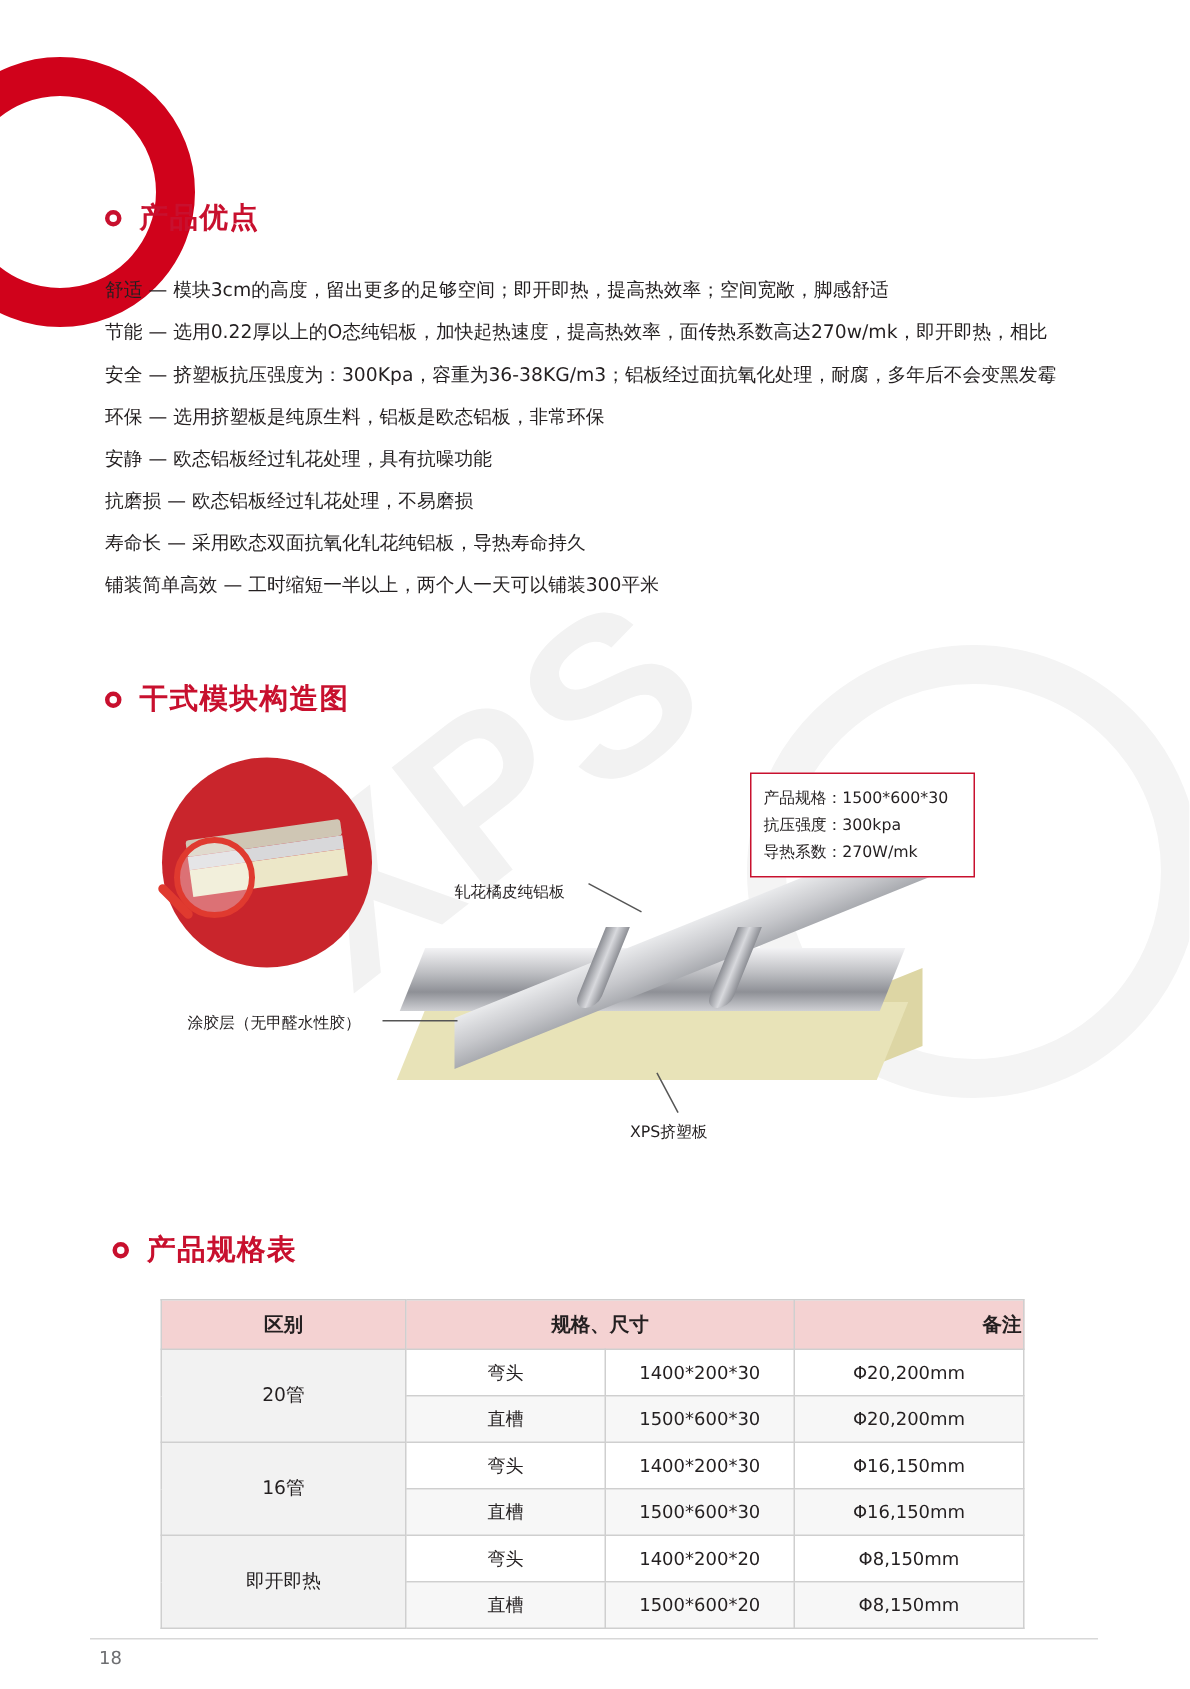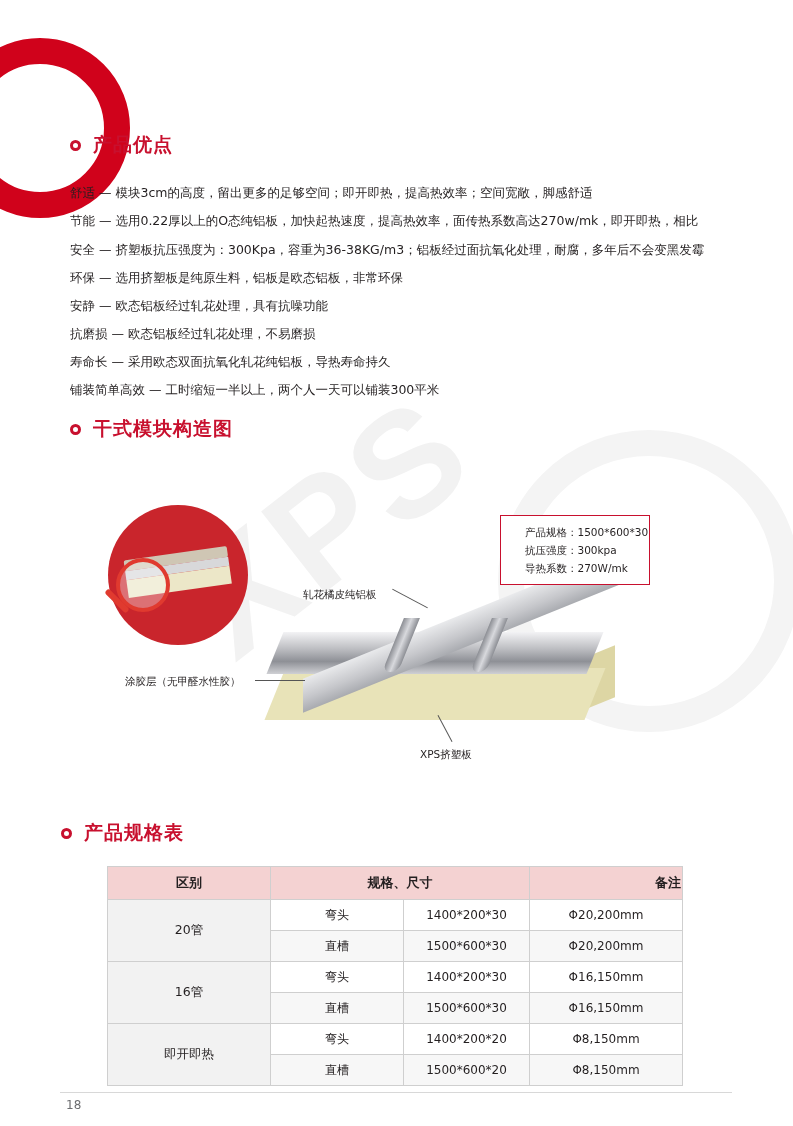--- a/index.html
+++ b/index.html
@@ -154,21 +154,21 @@
     height: 330px;
     z-index: 4;
   }
   .spec-box {
     position: absolute;
     left: 440px;
     top: 45px;
     width: 150px;
     border: 1.5px solid #c8102e;
     background: #ffffff;
-    padding: 7px 24px;
+    padding: 7px 8px;
     box-sizing: border-box;
   }
   .spec-line {
     font-family: "DejaVu Sans", sans-serif;
     font-size: 10.5px;
     color: #231f20;
     line-height: 18px;
     white-space: nowrap;
   }
   .callout {
@@ -367,21 +367,21 @@
     <div class="adv-item">舒适 — 模块3cm的高度，留出更多的足够空间；即开即热，提高热效率；空间宽敞，脚感舒适</div>
     <div class="adv-item">节能 — 选用0.22厚以上的O态纯铝板，加快起热速度，提高热效率，面传热系数高达270w/mk，即开即热，相比</div>
     <div class="adv-item" style="margin-top:4px;">安全 — 挤塑板抗压强度为：300Kpa，容重为36-38KG/m3；铝板经过面抗氧化处理，耐腐，多年后不会变黑发霉</div>
     <div class="adv-item">环保 — 选用挤塑板是纯原生料，铝板是欧态铝板，非常环保</div>
     <div class="adv-item">安静 — 欧态铝板经过轧花处理，具有抗噪功能</div>
     <div class="adv-item">抗磨损 — 欧态铝板经过轧花处理，不易磨损</div>
     <div class="adv-item">寿命长 — 采用欧态双面抗氧化轧花纯铝板，导热寿命持久</div>
     <div class="adv-item">铺装简单高效 — 工时缩短一半以上，两个人一天可以铺装300平米</div>
   </div>
 
-  <div class="section-head" style="left:70px; top:416px;">
+  <div class="section-head" style="left:70px; top:453px;">
     <span class="sec-bullet"></span>
     <span class="sec-title">干式模块构造图</span>
   </div>
 
   <div class="diagram">
 
     <div class="mag-circle">
       <div class="mag-inner">
         <div class="mag-top"></div>
         <div class="mag-mid"></div>
@@ -409,21 +409,21 @@
     <div class="callout callout-top">轧花橘皮纯铝板</div>
     <div class="lead-line" style="left:330px; top:128px; width:40px; transform:rotate(28deg);"></div>
 
     <div class="callout callout-mid">涂胶层（无甲醛水性胶）</div>
     <div class="lead-line" style="left:195px; top:210px; width:50px;"></div>
 
     <div class="callout callout-bot">XPS挤塑板</div>
     <div class="lead-line" style="left:370px; top:258px; width:30px; transform:rotate(62deg);"></div>
   </div>
 
-  <div class="section-head" style="left:61px; top:820px;">
+  <div class="section-head" style="left:75px; top:820px;">
     <span class="sec-bullet"></span>
     <span class="sec-title">产品规格表</span>
   </div>
 
   <div class="table-wrap">
     <table class="spec-table">
       <thead>
         <tr>
           <th style="width:160px;">区别</th>
           <th colspan="2">规格、尺寸</th>

